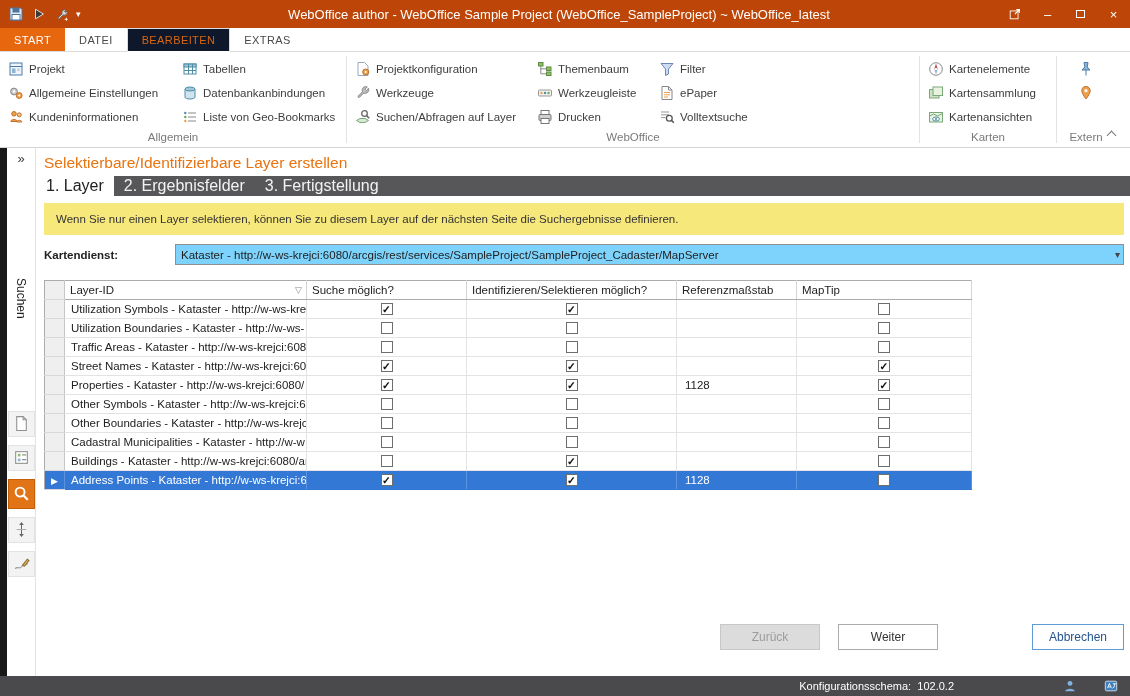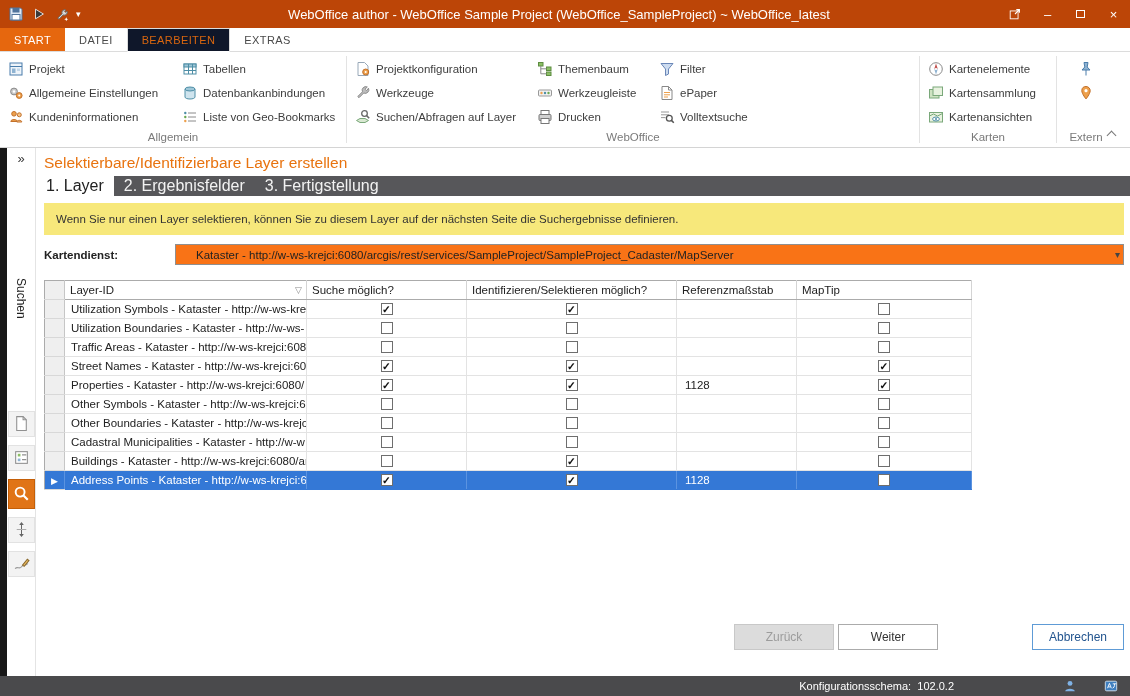--- a/index.html
+++ b/index.html
@@ -52,22 +52,22 @@
 
   .content { flex:1; display:flex; flex-direction:column; min-width:0; background:#fff; }
   .heading { margin:6px 6px 4px 8px; font-size:15.5px; font-weight:400; color:#e8730f; }
   .steps { flex:0 0 20px; background:#57575a; display:flex; align-items:stretch; }
   .step { padding:0 10px; display:flex; align-items:center; font-size:16px; color:#f2f2f2; cursor:default; }
   .step.active { background:#fff; color:#222; }
   .banner { margin:7px 6px 0 8px; background:#f7e87b; min-height:32px; display:flex; align-items:center;
             padding:0 12px; font-size:11.5px; color:#333; }
   .service-row { margin:9px 6px 0 8px; display:flex; align-items:center; }
   .service-label { flex:0 0 131px; font-size:11.5px; font-weight:bold; color:#222; }
-  .combo { flex:1; height:21px; border:1px solid #8f8f8f; background:#f97316; display:flex; align-items:center;
-           font-size:11.5px; color:#222; padding-left:20px; position:relative; white-space:nowrap; overflow:hidden; cursor:default; }
+  .combo { flex:1; height:21px; border:1px solid #8f8f8f; background:#7dd3fc; display:flex; align-items:center;
+           font-size:11.5px; color:#222; padding-left:5px; position:relative; white-space:nowrap; overflow:hidden; cursor:default; }
   .combo-arrow { position:absolute; right:3px; top:50%; transform:translateY(-55%); font-size:10px; color:#444; }
 
   
   .gridwrap { margin:15px 16px 0 8px; }
   table.dgv { border-collapse:collapse; table-layout:fixed; width:927px; border:1px solid #ababab; font-size:11.5px; color:#222; }
   table.dgv th { height:19px; background:#ffffff; border-right:1px solid #d4d4d4; border-bottom:1px solid #ababab;
                  font-weight:400; text-align:left; padding:0 5px; white-space:nowrap; overflow:hidden; position:relative; }
   table.dgv th .fglyph { position:absolute; right:4px; top:4px; font-size:9px; color:#8a8a8a; }
   table.dgv td { height:19px; border-right:1px solid #e3e3e3; border-bottom:1px solid #e3e3e3;
                  white-space:nowrap; overflow:hidden; }
@@ -78,21 +78,21 @@
   table.dgv th.rh.corner { background:#efefef; }
   .cb { display:inline-flex; width:12px; height:12px; border:1px solid #6e6e6e; background:#fff;
         align-items:center; justify-content:center; font-size:10.5px; font-weight:bold; color:#111; line-height:1; vertical-align:middle; cursor:pointer; }
   tr.selected td { background:#3478d6; color:#fff; border-right-color:#5b93e0; border-bottom-color:#3478d6; }
   tr.selected td.rh { background:#3478d6; border-right-color:#5b93e0; }
   tr.selected .cur { color:#fff; font-size:9px; }
 
   
   .btnrow { margin-top:auto; margin-bottom:26px; display:flex; justify-content:flex-end; padding-right:6px; }
   .btn { height:26px; font-size:12px; font-family:inherit; background:#fff; border:1px solid #ababab; color:#333; cursor:pointer; }
-  .btn.back { width:100px; margin-right:4px; background:#dcdcdc; color:#9c9c9c; border-color:#c8c8c8; }
+  .btn.back { width:100px; margin-right:18px; background:#dcdcdc; color:#9c9c9c; border-color:#c8c8c8; }
   .btn.next { width:100px; margin-right:94px; }
   .btn.cancel { width:92px; border-color:#5e9bd6; color:#23558f; }
 
   
   .statusbar { flex:0 0 20px; background:#4a4a4c; color:#fff; display:flex; align-items:center; font-size:11px; }
   .cfg { margin-left:auto; white-space:nowrap; }
   .sbspace { width:108px; }
   .sbicon { width:15px; height:15px; display:flex; align-items:center; justify-content:center; }
   .sbicon svg { width:14px; height:14px; }
   .sbgap { width:26px; }

